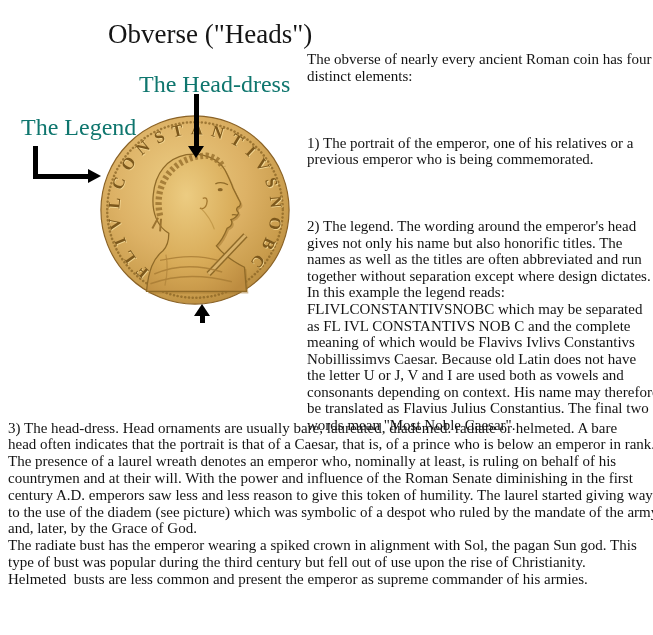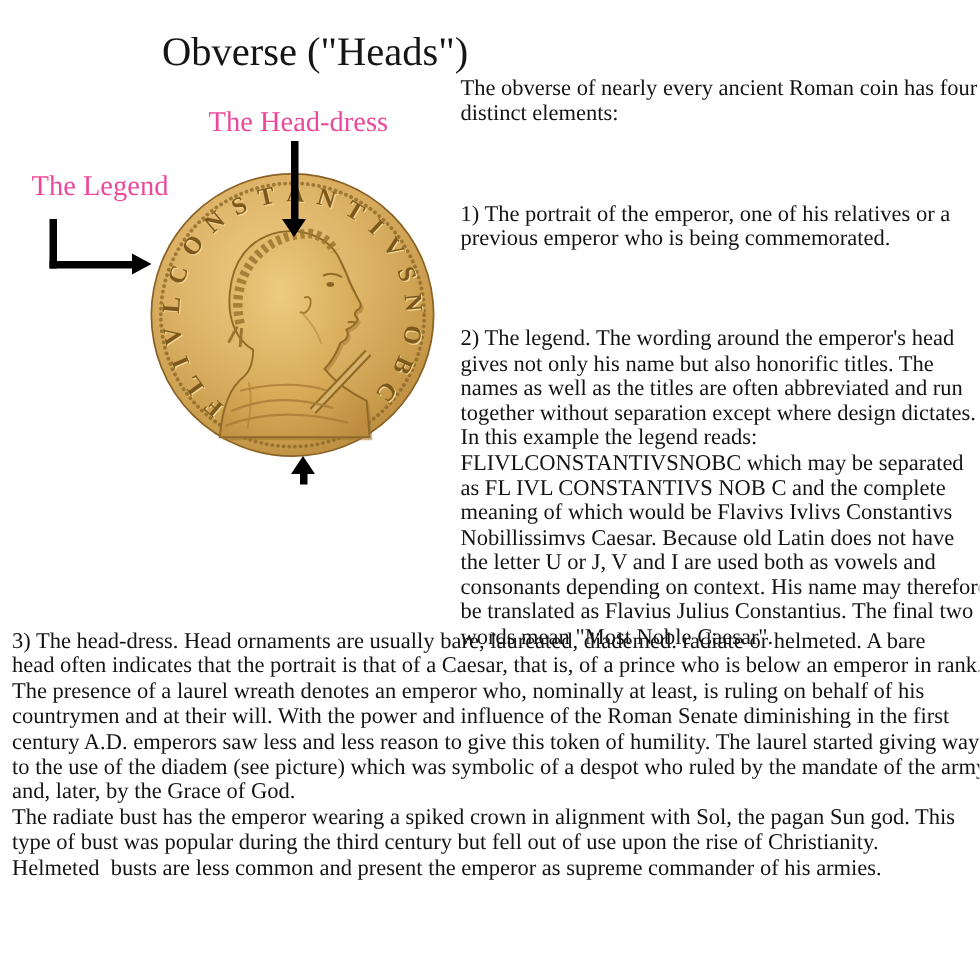--- a/index.html
+++ b/index.html
@@ -5,21 +5,21 @@
   html,body{margin:0;padding:0;background:#ffffff;}
   .page{
     position:relative;width:653px;height:635px;background:#ffffff;
     font-family:"Liberation Serif","DejaVu Serif",serif;color:#111111;
     overflow:hidden;
   }
   .title{
     position:absolute;left:108px;top:20px;font-size:27px;line-height:1.05;
     white-space:pre;color:#151515;
   }
-  .lbl{position:absolute;font-size:19px;line-height:1.05;white-space:pre;color:#ec4899;}
+  .lbl{position:absolute;font-size:24px;line-height:1.05;white-space:pre;color:#0f766e;}
   .lbl-headdress{left:139px;top:72px;}
   .lbl-legend{left:21px;top:115px;}
   .lbl-bust{left:138px;top:322px;}
 
   .para{
     position:absolute;font-size:15px;white-space:pre;color:#131313;
   }
   .rightcol{left:307px;top:18px;line-height:16.6px;}
   .rightcol .p{margin:0 0 17px 0;}
   .bottomblock{left:8px;top:386px;line-height:16.8px;}

